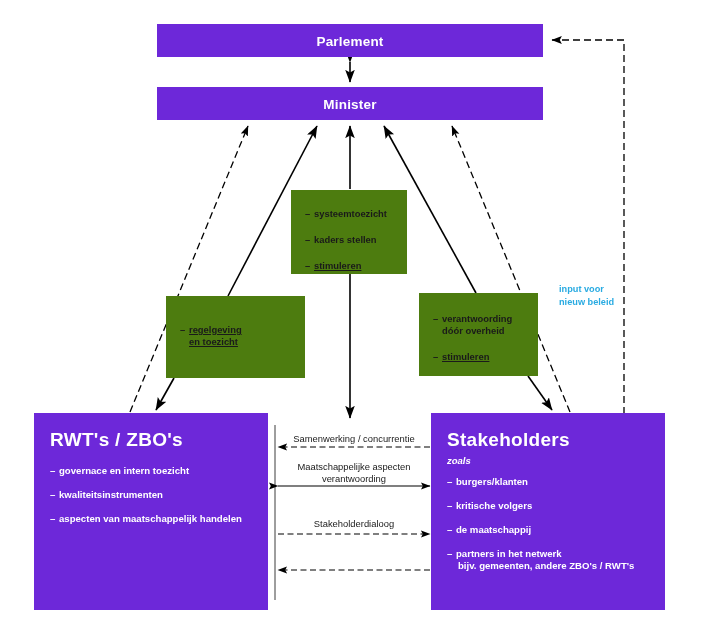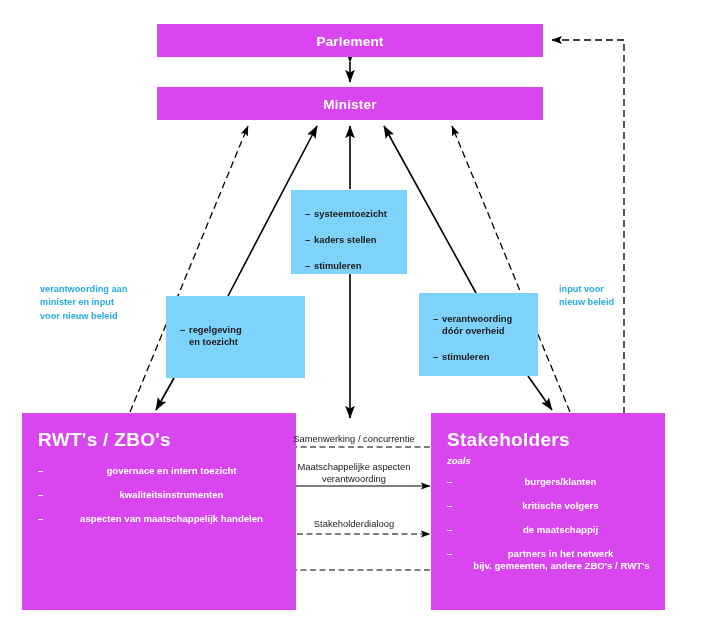--- a/index.html
+++ b/index.html
@@ -20,27 +20,27 @@
   #vector-layer {
     position: absolute;
     left: 0;
     top: 0;
     width: 716px;
     height: 624px;
     pointer-events: none;
   }
   .node-black {
     position: absolute;
-    background: #d946ef;
+    background: #6d28d9;
     color: #ffffff;
     box-sizing: border-box;
   }
   .node-blue {
     position: absolute;
-    background: #7dd3fc;
+    background: #4d7c0f;
     color: #1a1a1a;
     box-sizing: border-box;
   }
   .bar-title {
     position: absolute;
     left: 0;
     right: 0;
     top: 50%;
     transform: translateY(-50%);
     text-align: center;
@@ -59,21 +59,20 @@
     font-size: 9.5px;
     font-style: italic;
     font-weight: bold;
     margin: 0 0 10px 0;
     line-height: 1.2;
   }
   .bullet-list {
     list-style: none;
     margin: 0;
     padding: 0;
-    text-align: center;
   }
   .bullet-list li {
     font-size: 9.6px;
     font-weight: bold;
     line-height: 1.25;
     margin-bottom: 12px;
     white-space: nowrap;
     position: relative;
     padding-left: 9px;
   }
@@ -95,21 +94,21 @@
   }
   .blue-list li {
     font-size: 9.4px;
     font-weight: bold;
     line-height: 1.3;
     margin-bottom: 14px;
     position: relative;
     padding-left: 9px;
     white-space: nowrap;
   }
-  .blue-list li:last-child { margin-bottom: 8px; }
+  .blue-list li:last-child { margin-bottom: 8px; text-decoration: underline; }
   .blue-list li::before {
     content: "\2013";
     position: absolute;
     left: 0;
     top: 0;
   }
   .blue-list li .sub-line {
     display: block;
   }
   .side-note {
@@ -235,21 +234,21 @@
       <li>
         <span>verantwoording</span>
         <span class="sub-line">dóór overheid</span>
       </li>
       <li>
         <span>stimuleren</span>
       </li>
     </ul>
   </div>
 
-  <div class="node-black" style="left:22px; top:413px; width:274px; height:197px; padding:16px 0 8px 16px;">
+  <div class="node-black" style="left:34px; top:413px; width:234px; height:197px; padding:16px 0 8px 16px;">
     <div class="box-title">RWT's / ZBO's</div>
     <ul class="bullet-list" style="margin-top:14px;">
       <li><span>governace en intern toezicht</span></li>
       <li><span>kwaliteitsinstrumenten</span></li>
       <li><span>aspecten van maatschappelijk handelen</span></li>
     </ul>
   </div>
 
   <div class="node-black" style="left:431px; top:413px; width:234px; height:197px; padding:16px 0 0 16px;">
     <div class="box-title">Stakeholders</div>
@@ -258,25 +257,20 @@
       <li><span>burgers/klanten</span></li>
       <li><span>kritische volgers</span></li>
       <li><span>de maatschappij</span></li>
       <li>
         <span>partners in het netwerk</span>
         <span class="sub-line">bijv. gemeenten, andere ZBO's / RWT's</span>
       </li>
     </ul>
   </div>
 
-  <div class="side-note" style="left:40px; top:283px; width:120px;">
-    <div>verantwoording aan</div>
-    <div>minister en input</div>
-    <div>voor nieuw beleid</div>
-  </div>
 
   <div class="side-note" style="left:559px; top:283px; width:100px;">
     <div>input voor</div>
     <div>nieuw beleid</div>
   </div>
 
   <div class="edge-label" style="left:278px; top:433px; width:152px;">Samenwerking / concurrentie</div>
 
   <div class="edge-label" style="left:274px; top:461px; width:160px;">
     <div>Maatschappelijke aspecten</div>

